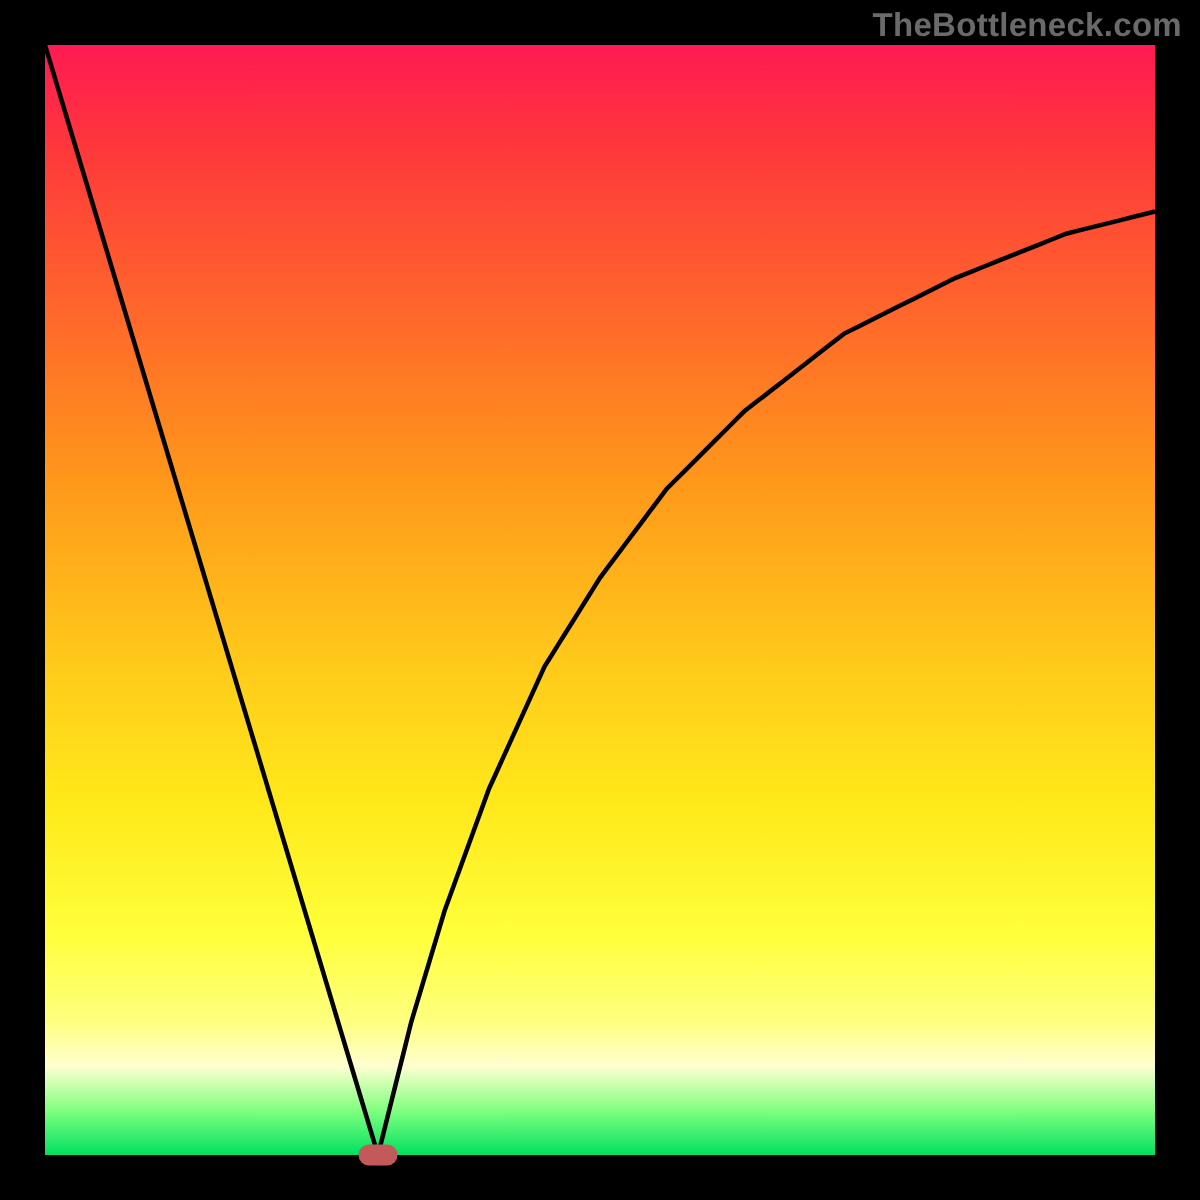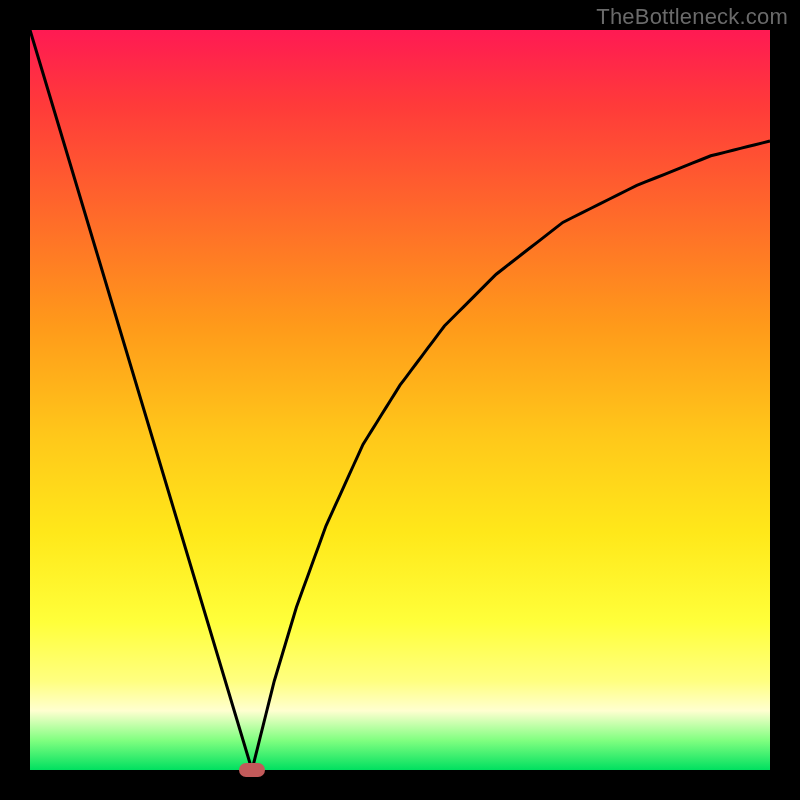--- a/index.html
+++ b/index.html
@@ -33,21 +33,21 @@
       #00e060 100%
     );
   }
 
   .watermark {
     position: absolute;
     top: 4px;
     right: 12px;
     font-family: Arial, Helvetica, sans-serif;
     font-size: 22px;
-    font-weight: 400;
+    font-weight: 700;
     color: #6a6a6a;
     letter-spacing: 0.2px;
     text-align: center;
   }
 
   .curve-svg {
     position: absolute;
     left: 30px;
     top: 30px;
     width: 740px;

